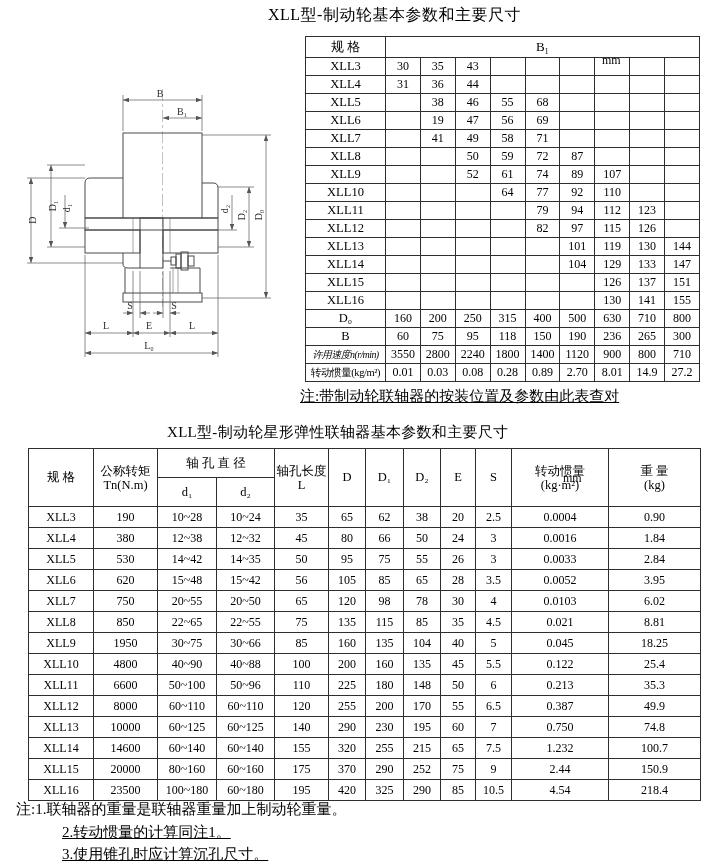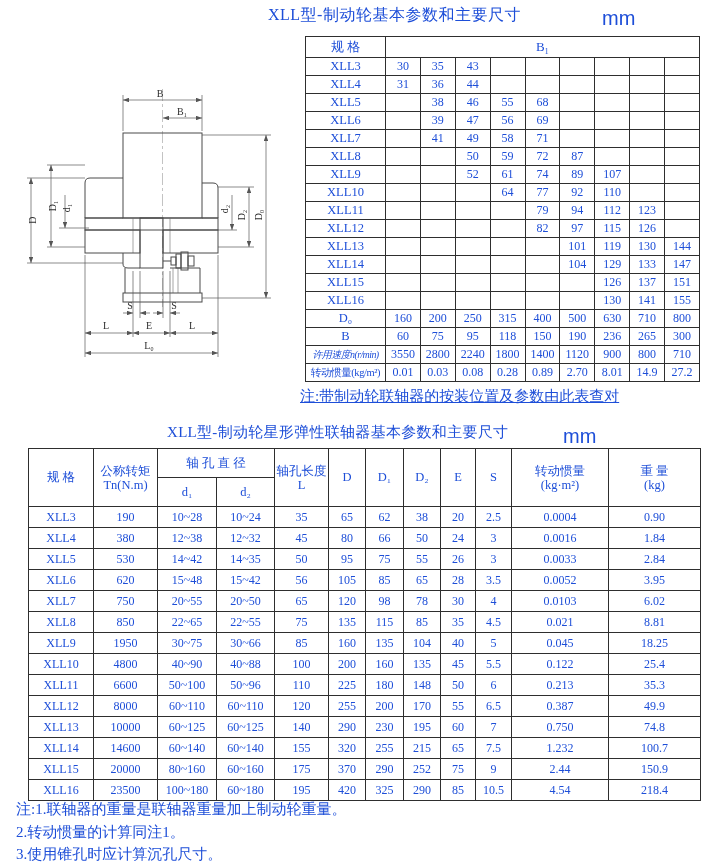--- a/index.html
+++ b/index.html
@@ -1,42 +1,42 @@
 <!DOCTYPE html>
 <html><head>
 <meta charset="utf-8">
 <style>
   html,body{margin:0;padding:0;background:#e8e8e8;}
   .page{
     position:relative;width:725px;height:867px;background:#ffffff;
-    font-family:"Liberation Serif","DejaVu Serif",serif;color:#1d4ed8;
+    font-family:"Liberation Serif","DejaVu Serif",serif;color:#000000;
     overflow:hidden;
   }
   .abs{position:absolute;}
   .title{font-size:16px;letter-spacing:0.5px;white-space:nowrap;}
   .title2{font-size:15px;letter-spacing:0.3px;white-space:nowrap;}
-  .unit{font-size:20px;font-family:Liberation Sans, sans-serif;}
+  .unit{font-size:12px;font-family:Liberation Serif, serif;margin-top:46px;}
   table{border-collapse:collapse;table-layout:fixed;}
   td,th{border:1px solid #2e2e2e;text-align:center;vertical-align:middle;
         padding:0;font-weight:normal;overflow:hidden;white-space:nowrap;}
   
   .brake{width:395px;font-size:12px;}
   .brake thead th{height:20px;font-size:13px;}
   .brake td{height:17px;}
   .brake .spec-cell{font-size:12.5px;}
   #brake-tbody tr:nth-child(17) .spec-cell{font-size:10px;letter-spacing:-0.6px;font-style:italic;}
   #brake-tbody tr:nth-child(18) .spec-cell{font-size:10.5px;letter-spacing:-0.4px;}
   
   .coupling{width:672px;font-size:12px;}
   .coupling thead th{height:28px;font-size:12.5px;}
   .coupling thead .two-line{line-height:14px;text-align:center;}
   .coupling tbody td{height:20px;}
   .note-line{font-size:15px;white-space:nowrap;text-decoration:underline;}
   .footnotes{font-size:15px;line-height:22.5px;white-space:nowrap;}
-  .footnotes .indent{}
+  .footnotes .indent{margin-left:46px;text-decoration:underline;}
   svg text{font-family:"Liberation Serif","DejaVu Serif",serif;font-size:10px;fill:#2e2e2e;}
   svg .part{stroke:#4a4a4a;stroke-width:1;fill:none;}
   svg .thin{stroke:#6a6a6a;stroke-width:0.6;fill:none;}
   svg .dim{stroke:#5a5a5a;stroke-width:0.7;fill:none;}
   svg .cl{stroke:#9a9a9a;stroke-width:0.6;stroke-dasharray:12 3 3 3;}
 </style>
 </head>
 <body>
 
 <div class="page">
@@ -194,21 +194,21 @@
           <td>55</td>
           <td>68</td>
           <td></td>
           <td></td>
           <td></td>
           <td></td>
         </tr>
         <tr>
           <td class="spec-cell">XLL6</td>
           <td></td>
-          <td>39</td>
+          <td>19</td>
           <td>47</td>
           <td>56</td>
           <td>69</td>
           <td></td>
           <td></td>
           <td></td>
           <td></td>
         </tr>
         <tr>
           <td class="spec-cell">XLL7</td>

